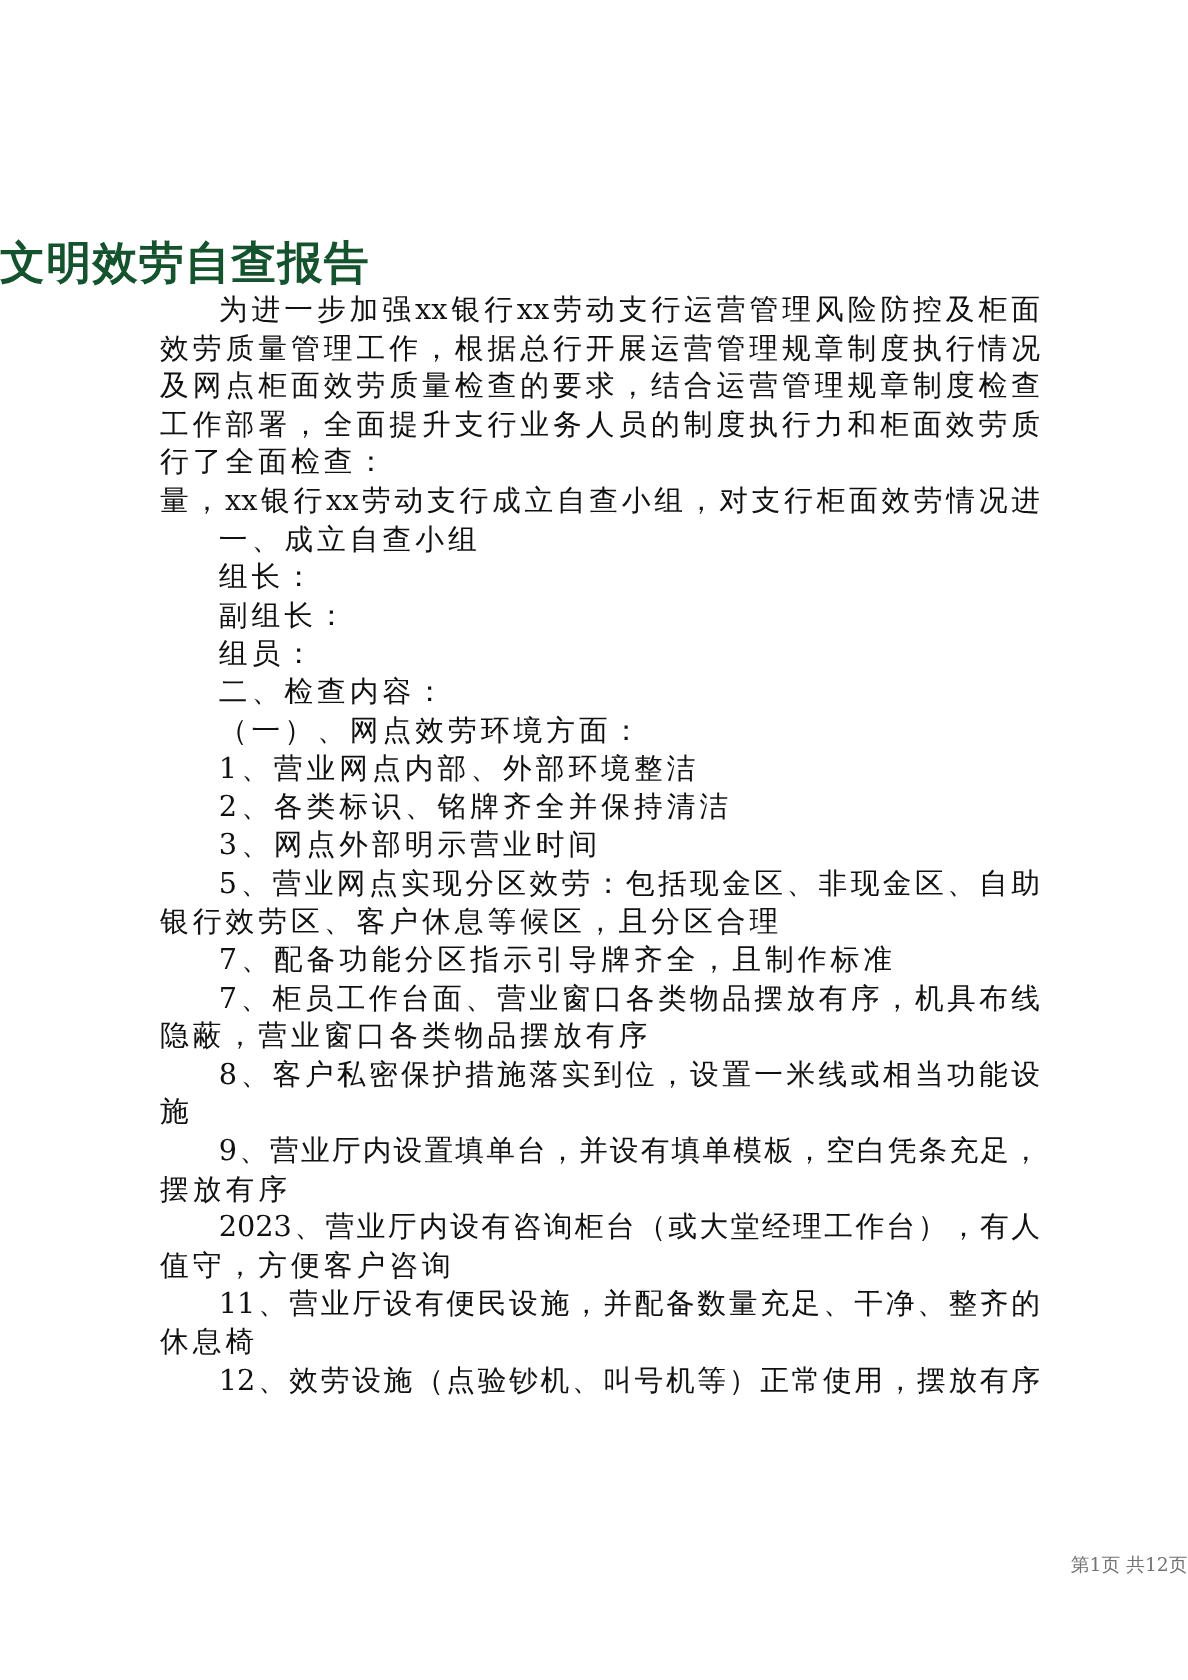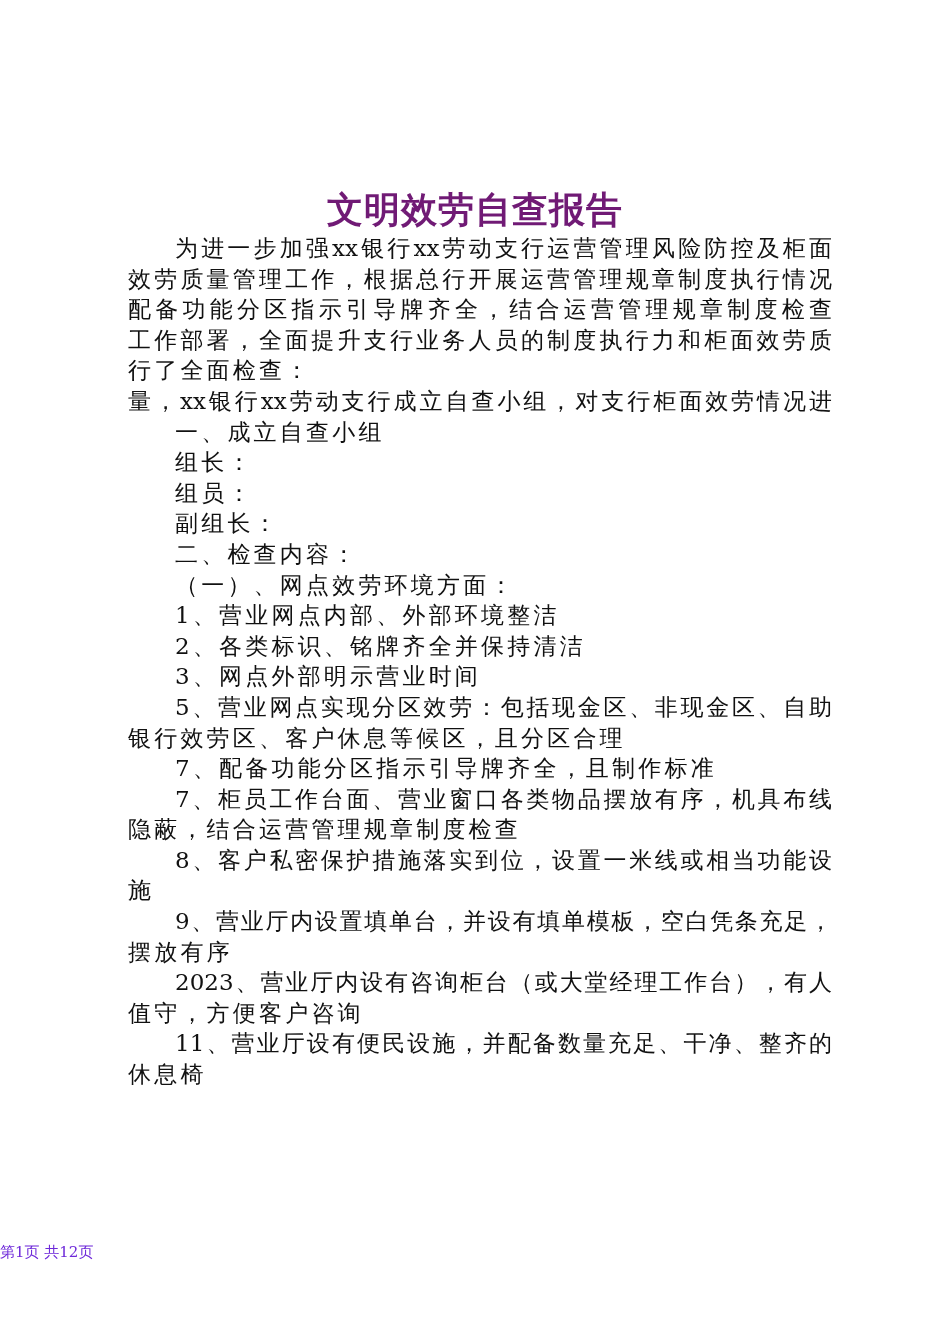--- a/index.html
+++ b/index.html
@@ -1,57 +1,58 @@
 <!DOCTYPE html>
 <html><head>
   <meta charset="utf-8">
   <style>
     html, body { margin: 0; padding: 0; background: #ffffff; }
     body { width: 950px; height: 1344px; position: relative; overflow: hidden;
            font-family: "DejaVu Serif", "Liberation Serif", serif; color: #111; }
-    .title { position: absolute; left: 0; width: 950px; top: 186px; text-align: center;
+    .title { position: absolute; left: 0; width: 950px; top: 186px; 
              font-size: 36px; font-weight: bold; letter-spacing: 1px;
-             font-family: "DejaVu Sans", "Liberation Sans", sans-serif; color: #701a75; }
+             font-family: "DejaVu Sans", "Liberation Sans", sans-serif; color: #14532d; }
     .body { position: absolute; left: 128px; top: 233px; width: 704px; }
     .line { height: 30.6px; line-height: 30.6px; font-size: 23px; white-space: nowrap;
             letter-spacing: 3.2px; overflow: visible; }
     .indent { padding-left: 47px; }
     .justify { text-align: justify; text-align-last: justify; letter-spacing: 0; }
-    .footer { position: absolute; left: 0; width: 950px; top: 1243px; text-align: left;
-              font-size: 15px; color: #6d28d9; }
+    .footer { position: absolute; left: 0; width: 950px; top: 1243px; text-align: right;
+              font-size: 15px; color: #737373; }
   </style>
 </head>
 <body>
 
 <div class="title">文明效劳自查报告</div>
 
 <div class="body" id="body">
     <div class="line indent justify">为进一步加强xx银行xx劳动支行运营管理风险防控及柜面</div>
     <div class="line justify">效劳质量管理工作，根据总行开展运营管理规章制度执行情况</div>
-    <div class="line justify">配备功能分区指示引导牌齐全，结合运营管理规章制度检查</div>
+    <div class="line justify">及网点柜面效劳质量检查的要求，结合运营管理规章制度检查</div>
     <div class="line justify">工作部署，全面提升支行业务人员的制度执行力和柜面效劳质</div>
     <div class="line">行了全面检查：</div>
     <div class="line justify">量，xx银行xx劳动支行成立自查小组，对支行柜面效劳情况进</div>
     <div class="line indent">一、成立自查小组</div>
     <div class="line indent">组长：</div>
+    <div class="line indent">副组长：</div>
     <div class="line indent">组员：</div>
-    <div class="line indent">副组长：</div>
     <div class="line indent">二、检查内容：</div>
     <div class="line indent">（一）、网点效劳环境方面：</div>
     <div class="line indent">1、营业网点内部、外部环境整洁</div>
     <div class="line indent">2、各类标识、铭牌齐全并保持清洁</div>
     <div class="line indent">3、网点外部明示营业时间</div>
     <div class="line indent justify">5、营业网点实现分区效劳：包括现金区、非现金区、自助</div>
     <div class="line">银行效劳区、客户休息等候区，且分区合理</div>
     <div class="line indent">7、配备功能分区指示引导牌齐全，且制作标准</div>
     <div class="line indent justify">7、柜员工作台面、营业窗口各类物品摆放有序，机具布线</div>
-    <div class="line">隐蔽，结合运营管理规章制度检查</div>
+    <div class="line">隐蔽，营业窗口各类物品摆放有序</div>
     <div class="line indent justify">8、客户私密保护措施落实到位，设置一米线或相当功能设</div>
     <div class="line">施</div>
     <div class="line indent justify">9、营业厅内设置填单台，并设有填单模板，空白凭条充足，</div>
     <div class="line">摆放有序</div>
     <div class="line indent justify">2023、营业厅内设有咨询柜台（或大堂经理工作台），有人</div>
     <div class="line">值守，方便客户咨询</div>
     <div class="line indent justify">11、营业厅设有便民设施，并配备数量充足、干净、整齐的</div>
     <div class="line">休息椅</div>
+    <div class="line indent justify">12、效劳设施（点验钞机、叫号机等）正常使用，摆放有序</div>
   </div>
 
 <div class="footer">第1页 共12页</div>
 
 </body></html>

